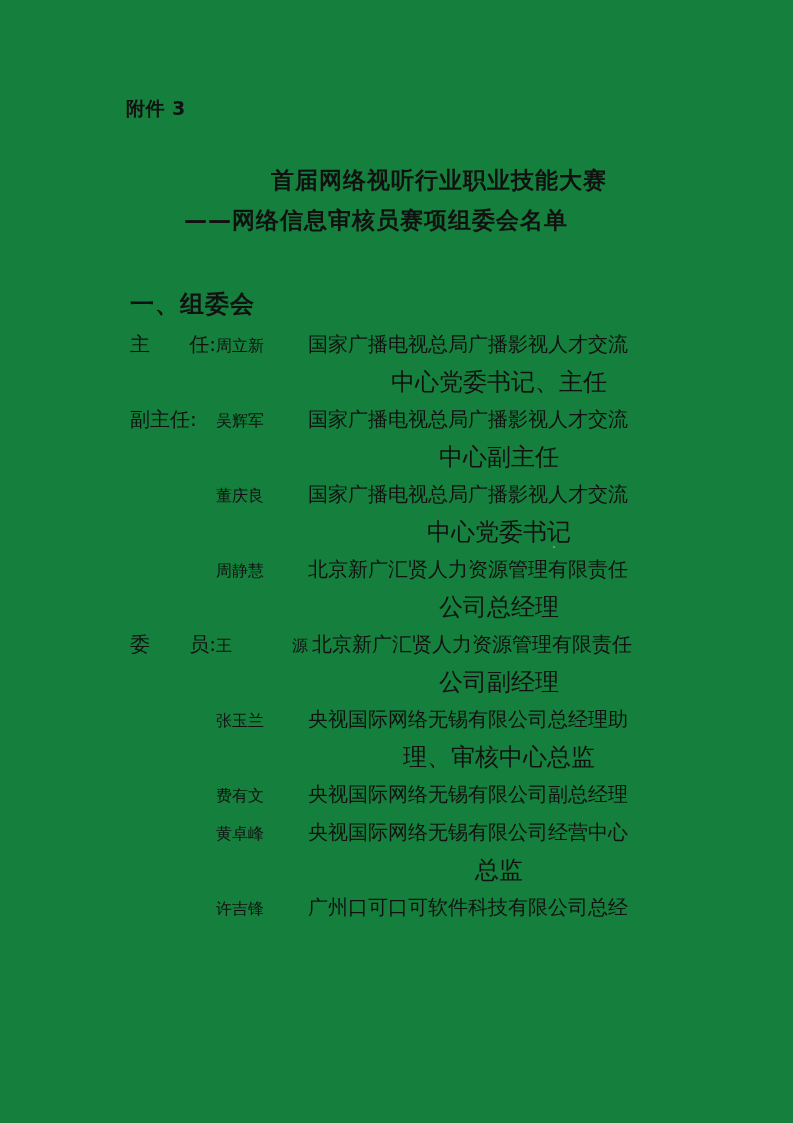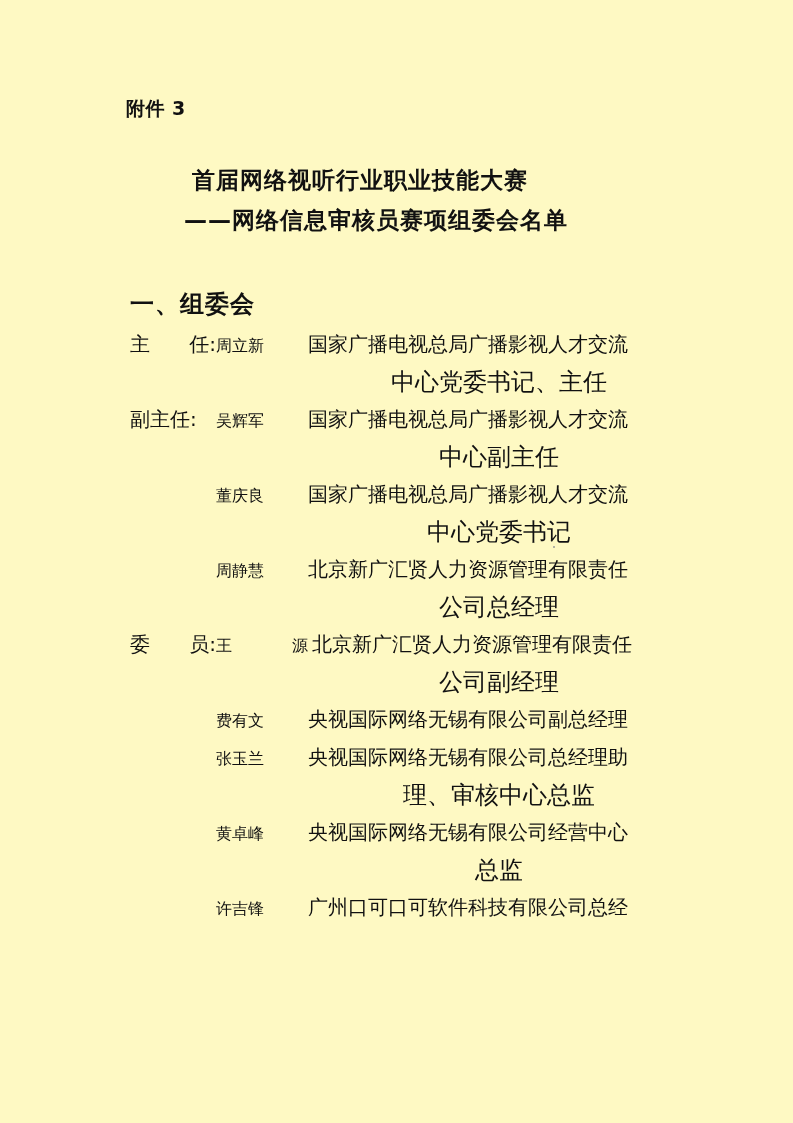--- a/index.html
+++ b/index.html
@@ -14,21 +14,21 @@
     color: #111111;
     position: relative;
     overflow: hidden;
   }
   .page {
     position: absolute;
     top: 0;
     left: 0;
     width: 793px;
     height: 1123px;
-    background: #fef9c3;
+    background: #15803d;
   }
   .attachment-label {
     position: absolute;
     left: 126px;
     top: 96px;
     font-size: 19px;
     font-weight: bold;
     letter-spacing: 0.5px;
   }
   .title-block {
@@ -38,21 +38,21 @@
     width: 560px;
     text-align: left;
   }
   .title-line {
     font-size: 23px;
     font-weight: bold;
     letter-spacing: 1px;
     line-height: 40px;
     white-space: nowrap;
   }
-  .title-line-1 { padding-left: 66px; }
+  .title-line-1 { padding-left: 66px; text-align: center; }
   .title-line-2 { padding-left: 58px; }
 
   .section-heading {
     position: absolute;
     left: 130px;
     top: 288px;
     font-size: 24px;
     font-weight: bold;
     letter-spacing: 1px;
   }
@@ -185,37 +185,37 @@
           <span>源</span>
         </span>
         <span class="desc">北京新广汇贤人力资源管理有限责任</span>
       </div>
       <div class="cont-row">公司副经理</div>
     </div>
 
     <div class="entry">
       <div class="entry-row">
         <span class="role empty">空</span>
+        <span class="name">张玉兰</span>
+        <span class="desc">央视国际网络无锡有限公司总经理助</span>
+      </div>
+      <div class="cont-row">理、审核中心总监</div>
+    </div>
+
+    <div class="entry">
+      <div class="entry-row">
+        <span class="role empty">空</span>
         <span class="name">费有文</span>
         <span class="desc">央视国际网络无锡有限公司副总经理</span>
       </div>
     </div>
 
     <div class="entry">
       <div class="entry-row">
         <span class="role empty">空</span>
-        <span class="name">张玉兰</span>
-        <span class="desc">央视国际网络无锡有限公司总经理助</span>
-      </div>
-      <div class="cont-row">理、审核中心总监</div>
-    </div>
-
-    <div class="entry">
-      <div class="entry-row">
-        <span class="role empty">空</span>
         <span class="name">黄卓峰</span>
         <span class="desc">央视国际网络无锡有限公司经营中心</span>
       </div>
       <div class="cont-row">总监</div>
     </div>
 
     <div class="entry">
       <div class="entry-row">
         <span class="role empty">空</span>
         <span class="name">许吉锋</span>

